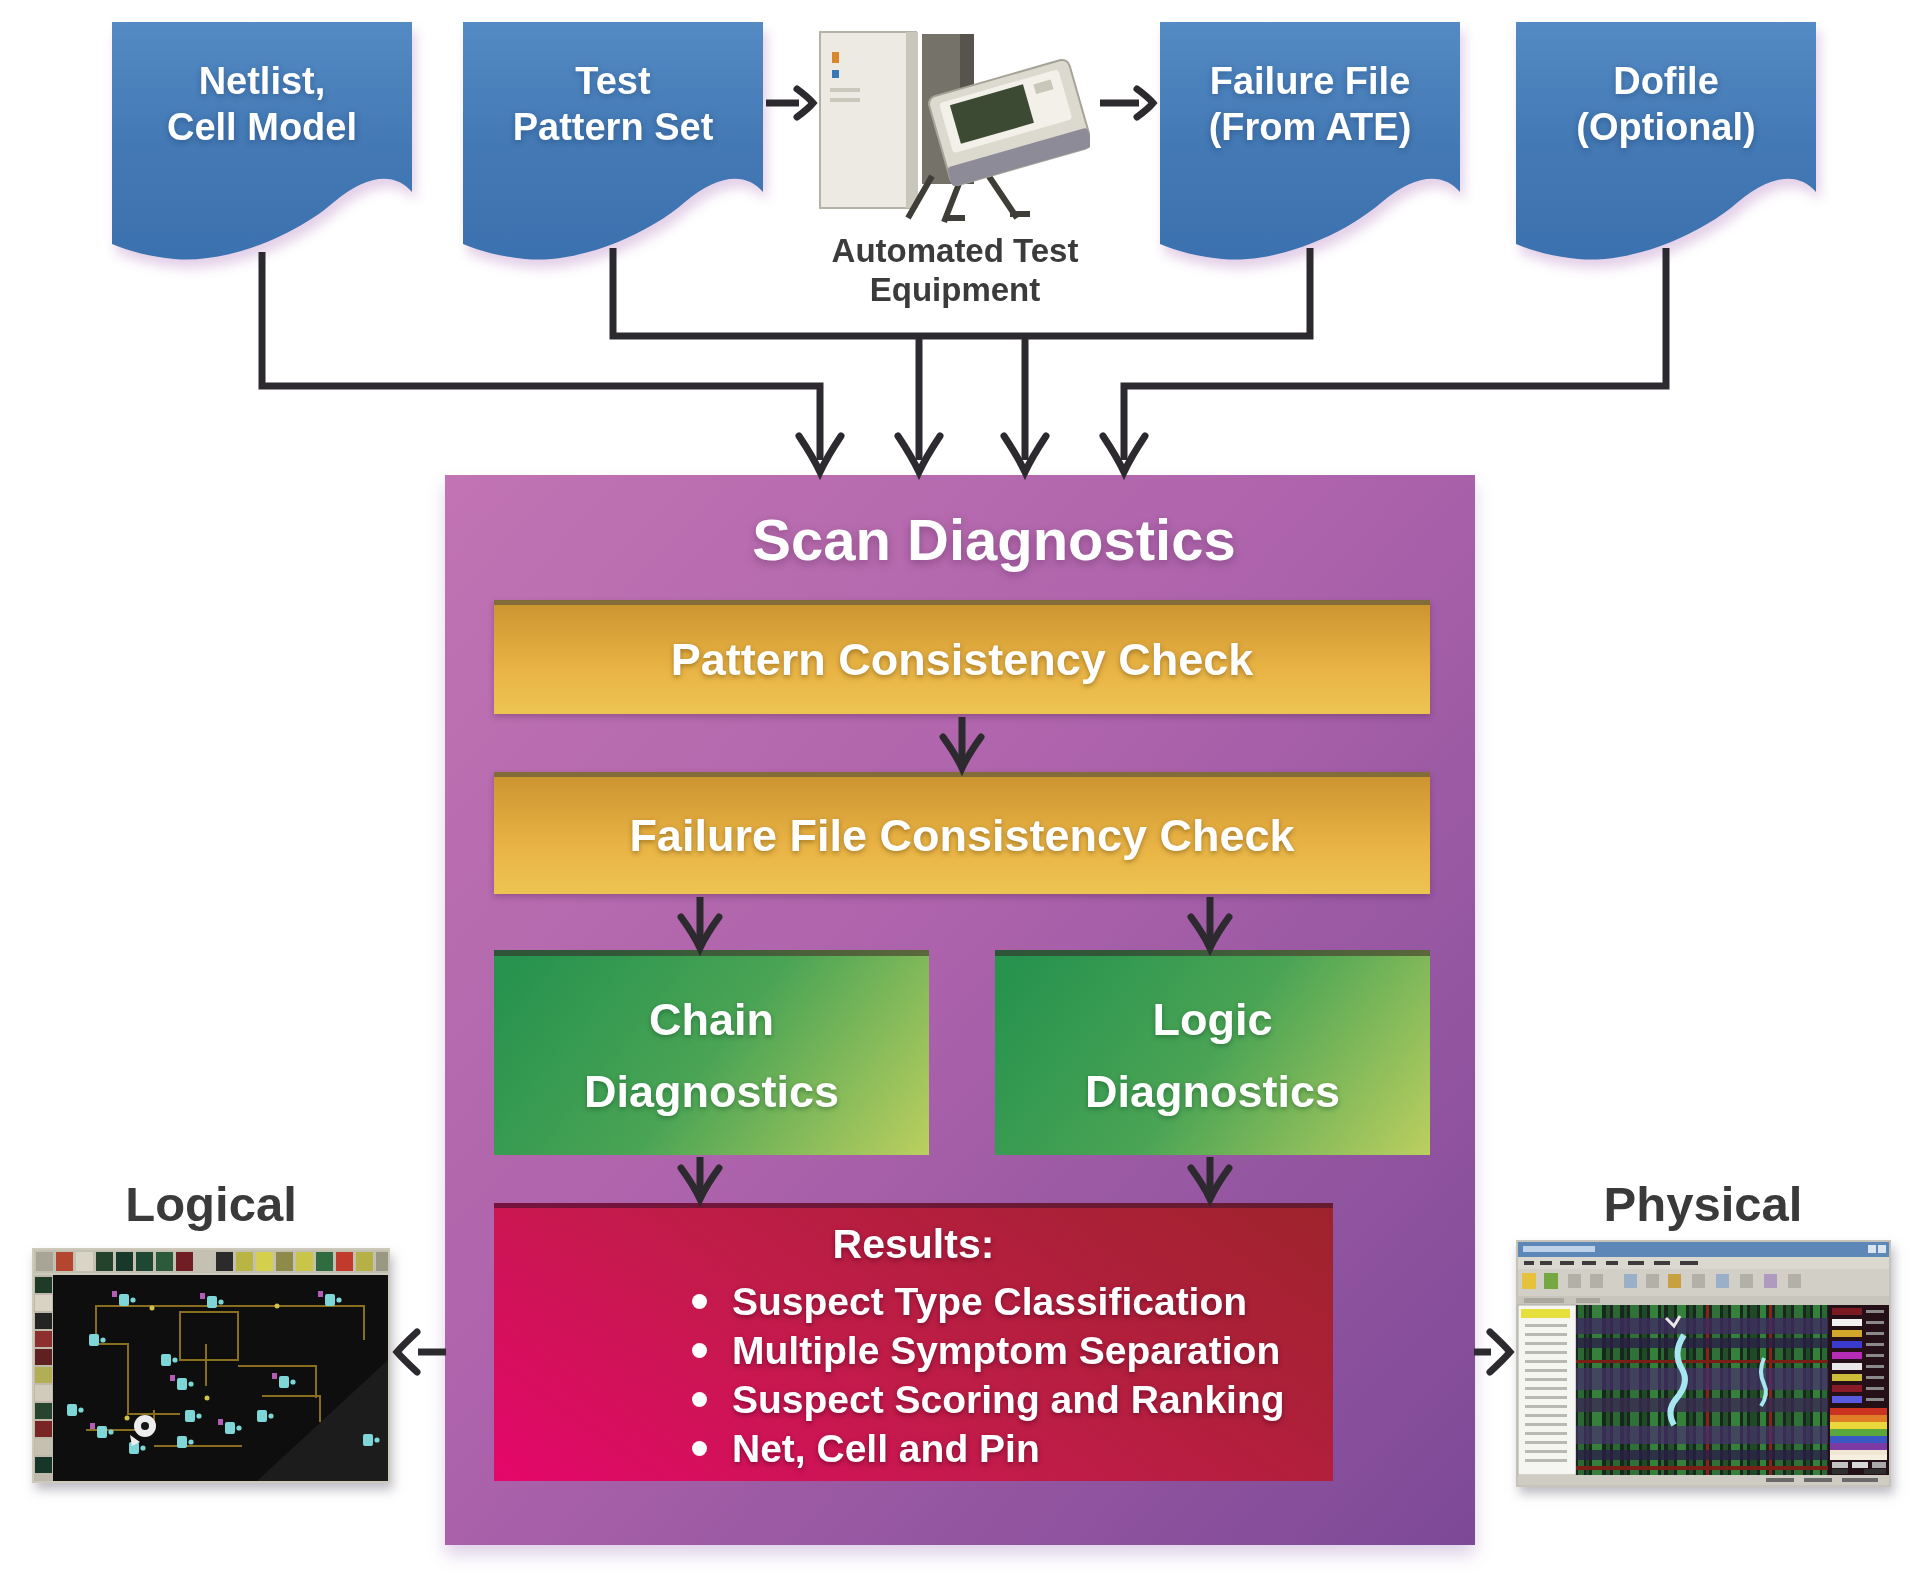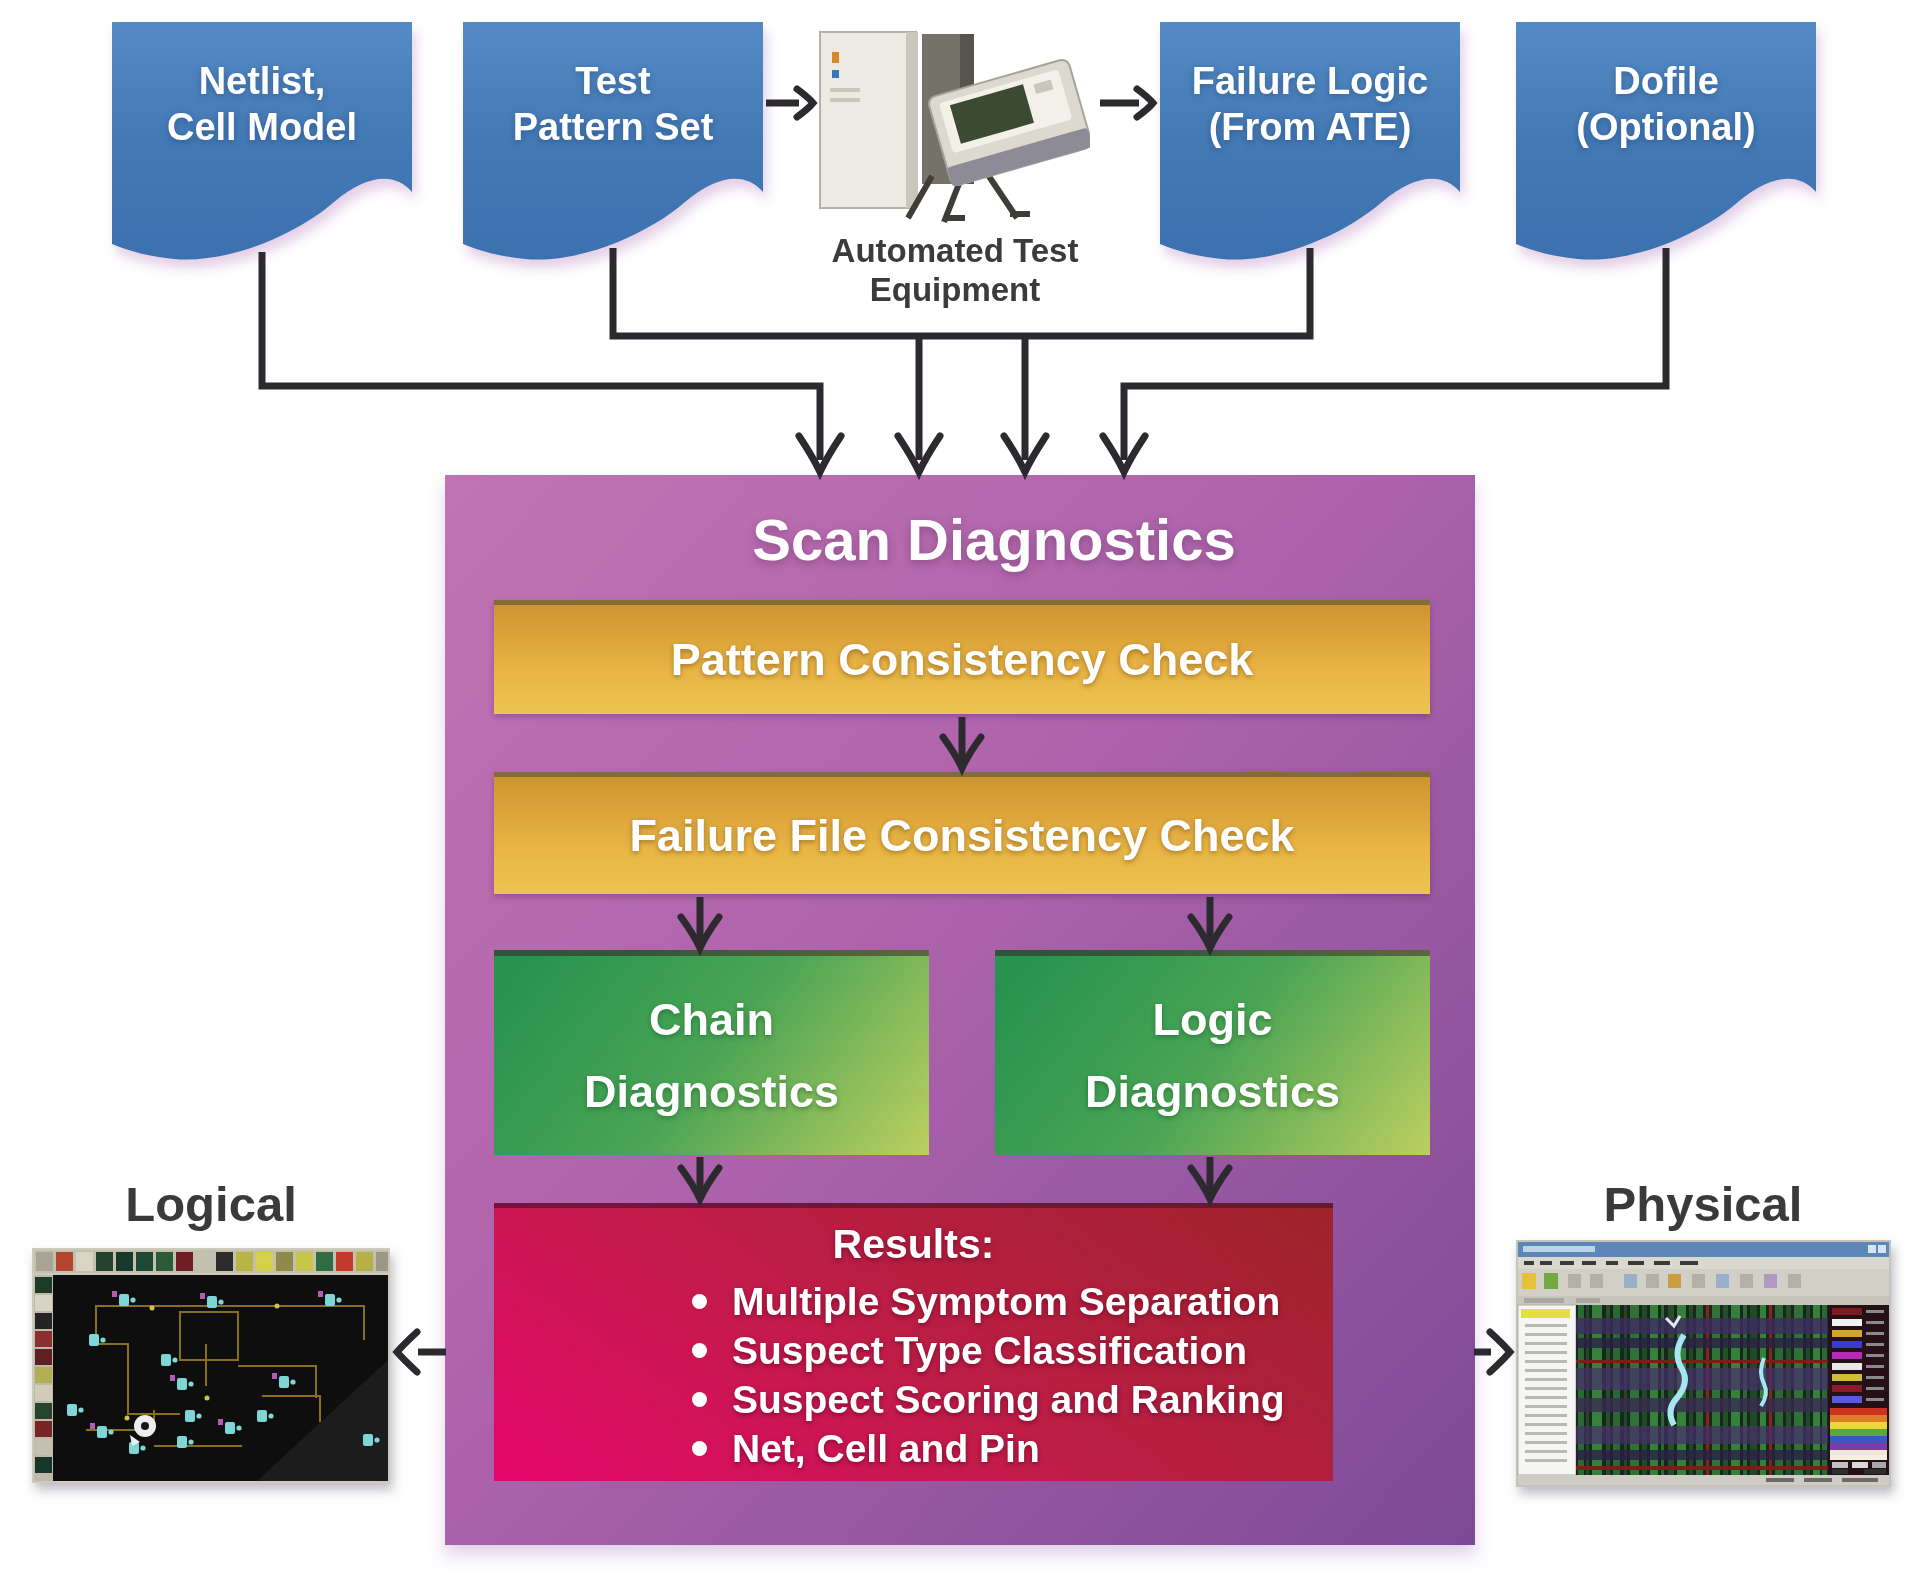--- a/index.html
+++ b/index.html
@@ -87,21 +87,21 @@
   <div class="doc-label">Netlist,
 Cell Model</div>
 </div>
 <div class="abs doc" style="left:463px;top:22px;">
   <div class="doc-shape"></div>
   <div class="doc-label">Test
 Pattern Set</div>
 </div>
 <div class="abs doc" style="left:1160px;top:22px;">
   <div class="doc-shape"></div>
-  <div class="doc-label">Failure Logic
+  <div class="doc-label">Failure File
 (From ATE)</div>
 </div>
 <div class="abs doc" style="left:1516px;top:22px;">
   <div class="doc-shape"></div>
   <div class="doc-label">Dofile
 (Optional)</div>
 </div>
 
 <svg id="ate" class="abs" viewBox="0 0 278 202">
   <g>
@@ -146,25 +146,25 @@
 <div id="green-right" class="abs green">
   <span>Logic
 Diagnostics</span>
 </div>
 
 <div class="abs red">
   <div class="red-title">Results:</div>
   <div class="bullets">
     <div class="bullet-row">
       <span class="dot"></span>
-      <span>Multiple Symptom Separation</span>
+      <span>Suspect Type Classification</span>
     </div>
     <div class="bullet-row">
       <span class="dot"></span>
-      <span>Suspect Type Classification</span>
+      <span>Multiple Symptom Separation</span>
     </div>
     <div class="bullet-row">
       <span class="dot"></span>
       <span>Suspect Scoring and Ranking</span>
     </div>
     <div class="bullet-row">
       <span class="dot"></span>
       <span>Net, Cell and Pin</span>
     </div>
   </div>

